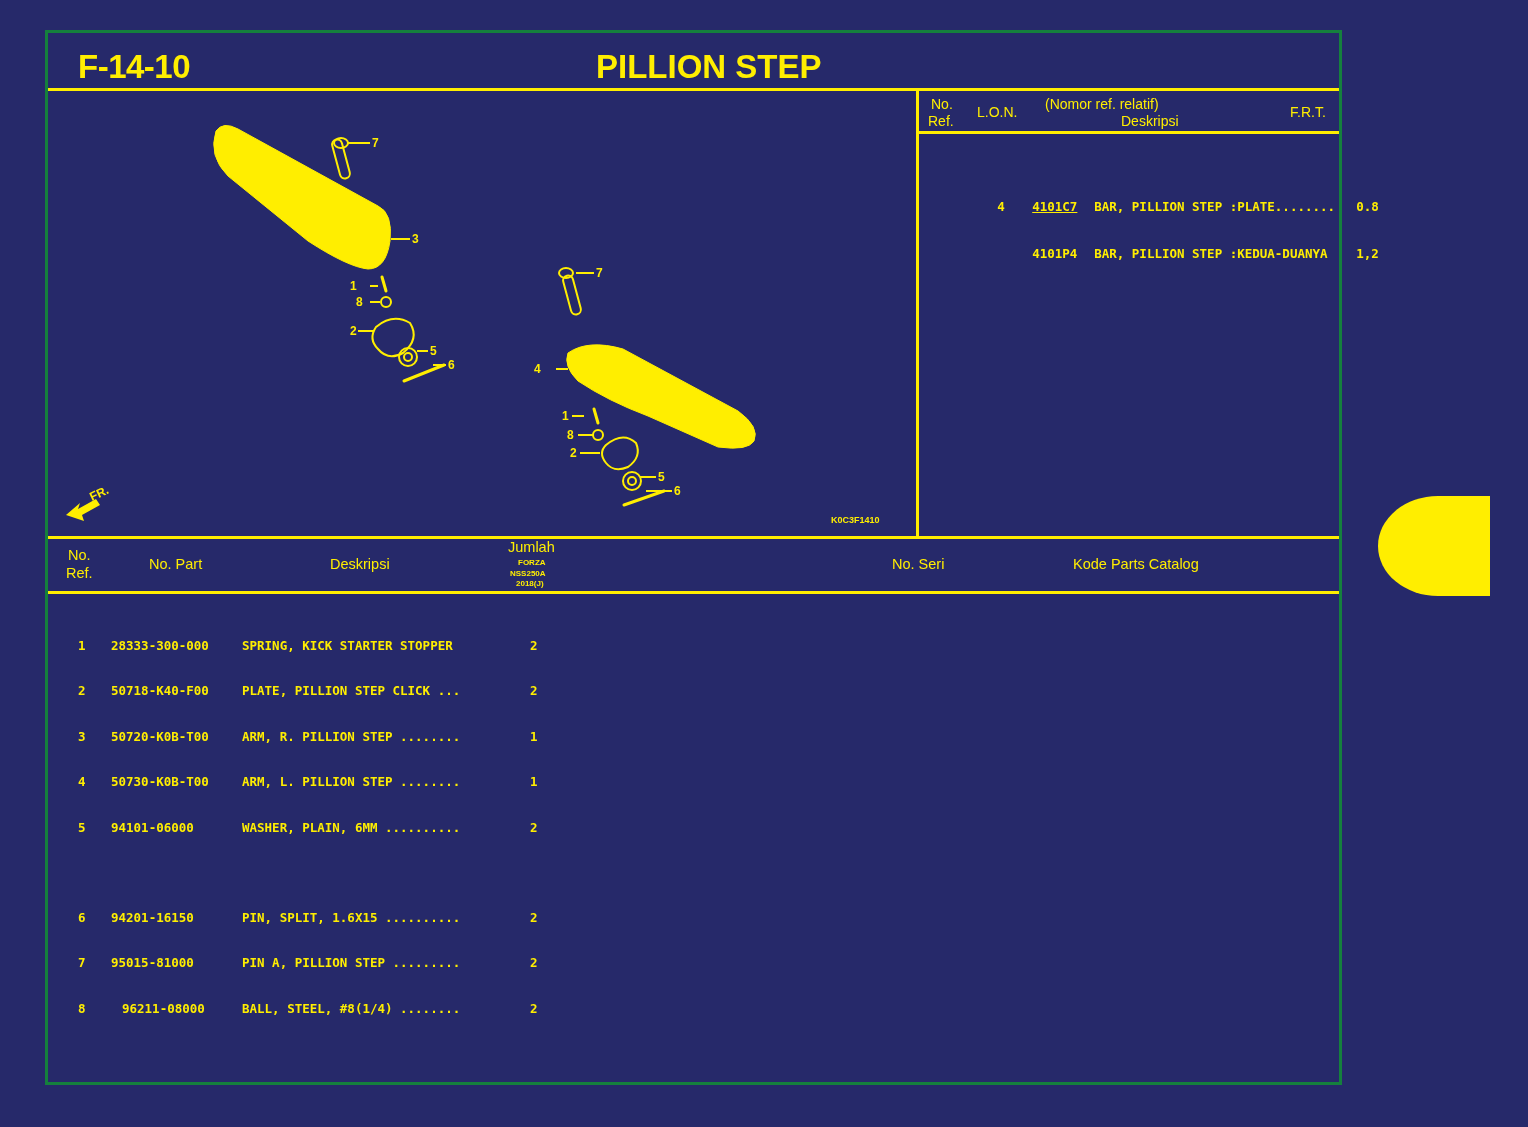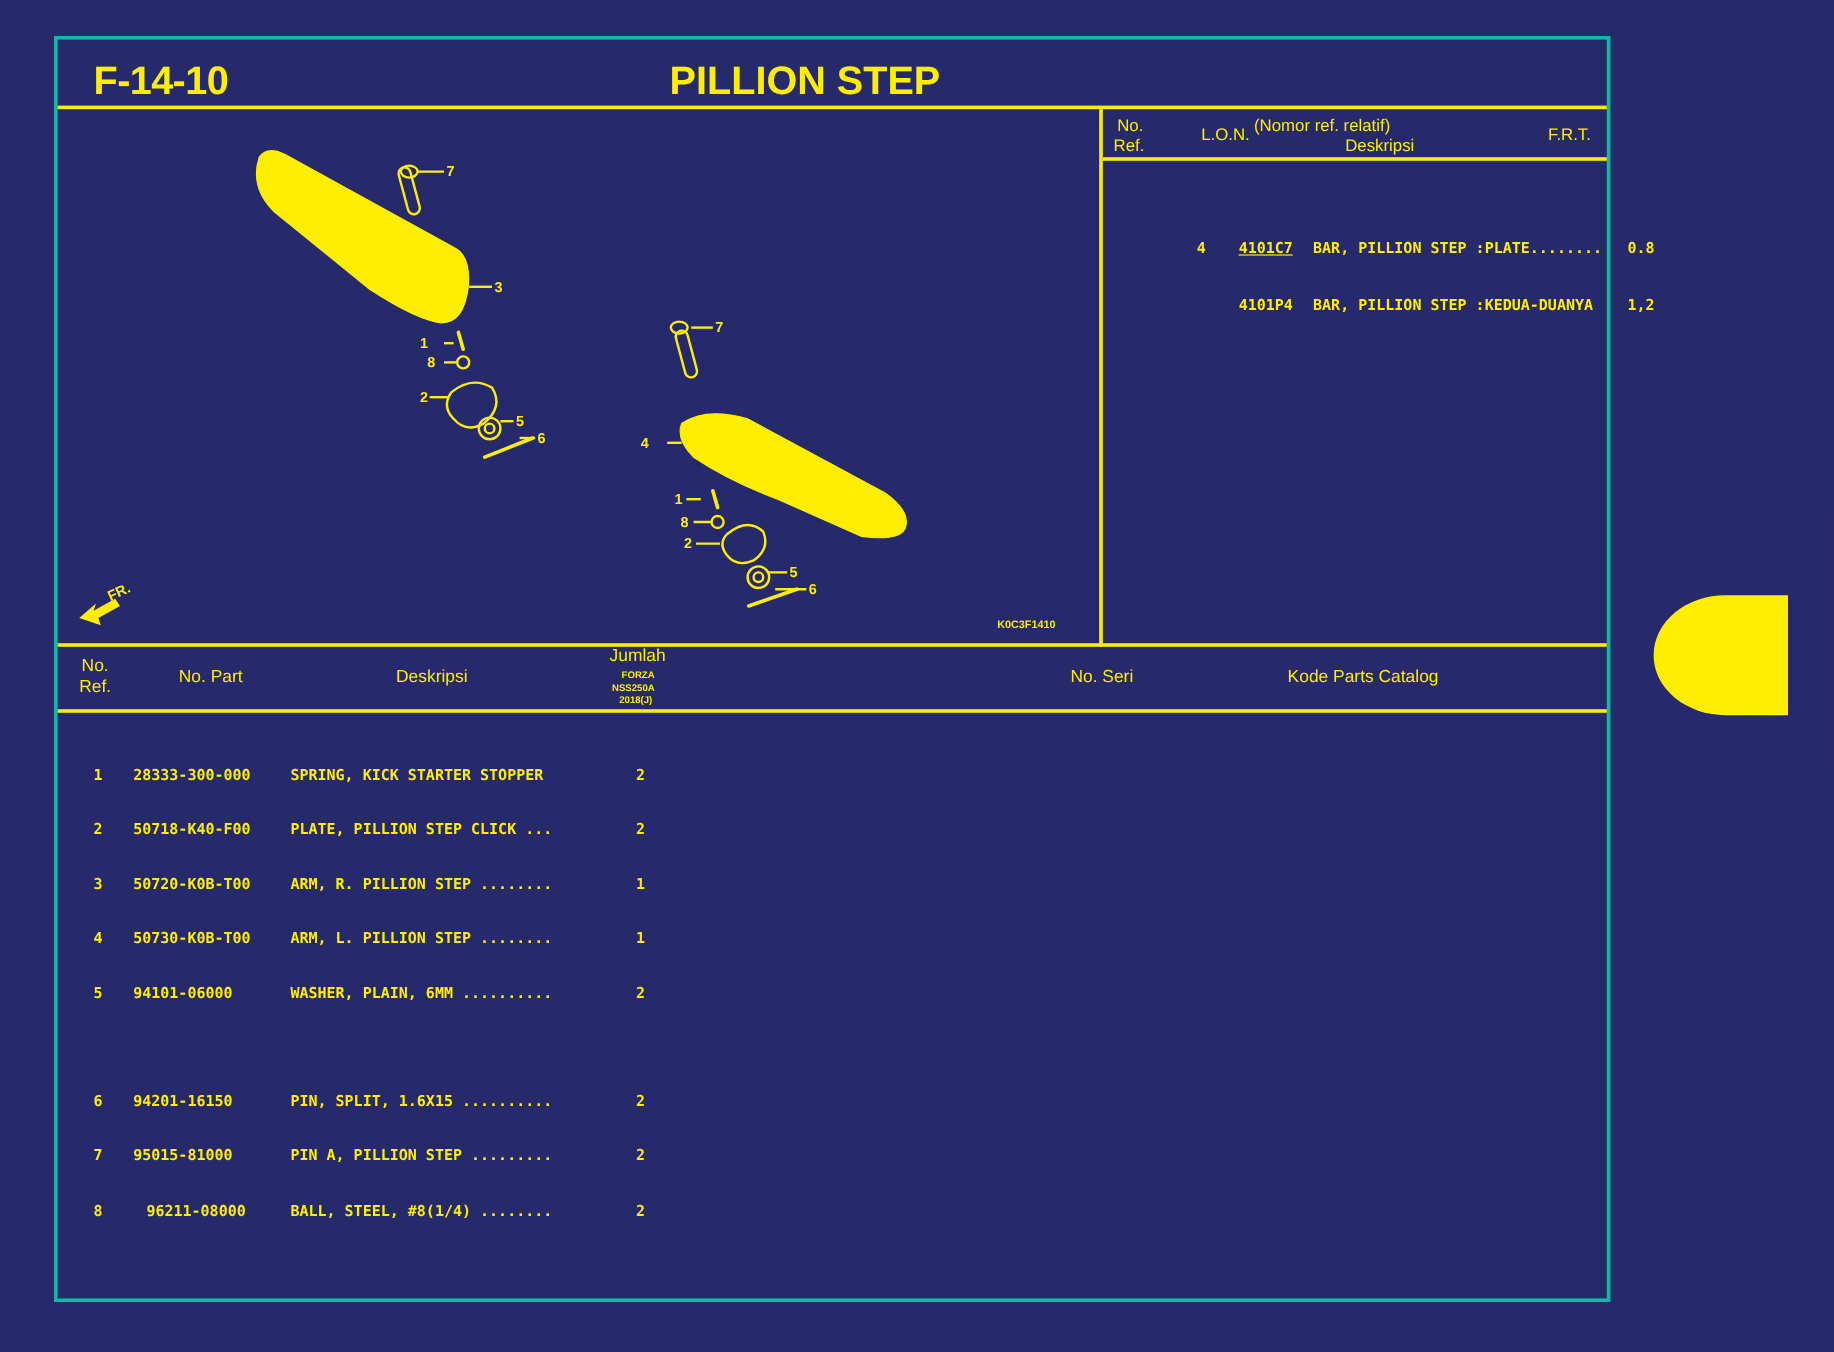--- a/index.html
+++ b/index.html
@@ -1,23 +1,23 @@
 <!DOCTYPE html>
 <html><head>
   <meta charset="utf-8">
   <style>
     html, body { margin:0; padding:0; }
     body {
       width:1528px; height:1127px; background:#26296a; position:relative; overflow:hidden;
       font-family:"Liberation Sans", sans-serif; color:#ffee00;
     }
-    .frame { position:absolute; left:45px; top:30px; width:1291px; height:1049px; border:3px solid #14b8a6; box-sizing:content-box; }
+    .frame { position:absolute; left:45px; top:30px; width:1291px; height:1049px; border:3px solid #15803d; box-sizing:content-box; }
     .hdr { position:absolute; left:0; top:0; width:1291px; height:55px; border-bottom:3px solid #ffee00; }
     .code { position:absolute; left:30px; top:15px; font-size:33px; font-weight:bold; letter-spacing:-0.5px; }
-    .title { position:absolute; left:510px; top:15px; font-size:33px; font-weight:bold; }
+    .title { position:absolute; left:548px; top:15px; font-size:33px; font-weight:bold; }
     .diagram { position:absolute; left:0; top:58px; width:868px; height:445px; border-right:3px solid #ffee00; border-bottom:3px solid #ffee00; }
     .diagram svg { position:absolute; left:0; top:0; }
     .fig-code { position:absolute; left:783px; top:424px; font-size:9px; font-weight:bold; }
     .lon { position:absolute; left:871px; top:58px; width:420px; height:445px; border-bottom:3px solid #ffee00; }
     .lon-head { position:absolute; left:0; top:0; width:420px; height:40px; border-bottom:3px solid #ffee00; font-size:14px; }
     .lon-head span { position:absolute; line-height:16px; }
     .mono { font-family:"DejaVu Sans Mono", monospace; font-weight:bold; font-size:12.5px; white-space:pre; }
     .lon-rows { position:absolute; left:18px; top:60px; }
     .lon-row { height:17px; line-height:17px; }
     .parts-head { position:absolute; left:0; top:506px; width:1291px; height:52px; border-bottom:3px solid #ffee00; font-size:14.5px; }
@@ -106,21 +106,21 @@
         <text x="44" y="410" fill="#ffee00" font-family="Liberation Sans, sans-serif" font-weight="bold" font-size="12" transform="rotate(-25 44 410)">FR.</text>
       </g>
     </svg>
     <span class="fig-code">K0C3F1410</span>
   </div>
 
   <div class="lon">
     <div class="lon-head">
       <span style="left:12px;top:5px;">No.</span>
       <span style="left:9px;top:22px;">Ref.</span>
-      <span style="left:58px;top:13px;margin-left:24px;">L.O.N.</span>
+      <span style="left:58px;top:13px;">L.O.N.</span>
       <span style="left:126px;top:5px;">(Nomor ref. relatif)</span>
       <span style="left:202px;top:22px;">Deskripsi</span>
       <span style="left:371px;top:13px;">F.R.T.</span>
     </div>
     <div class="lon-rows mono">
       <div class="lon-row">
         <span style="display:inline-block;width:35px;">4</span><span style="display:inline-block;width:62px;text-decoration:underline;">4101C7</span><span style="display:inline-block;width:262px;">BAR, PILLION STEP :PLATE........</span><span>0.8</span>
       </div>
       <div class="lon-row">
         <span style="display:inline-block;width:35px;"></span><span style="display:inline-block;width:62px;">4101P4</span><span style="display:inline-block;width:262px;">BAR, PILLION STEP :KEDUA-DUANYA</span><span>1,2</span>

